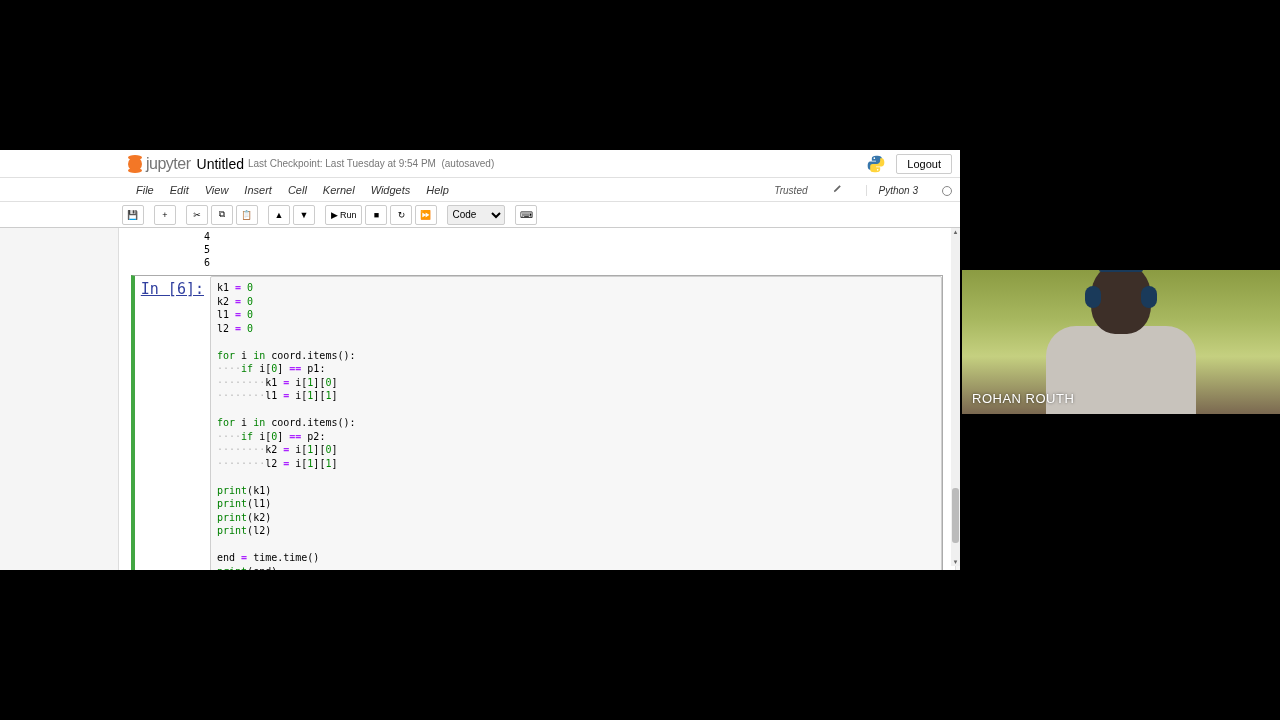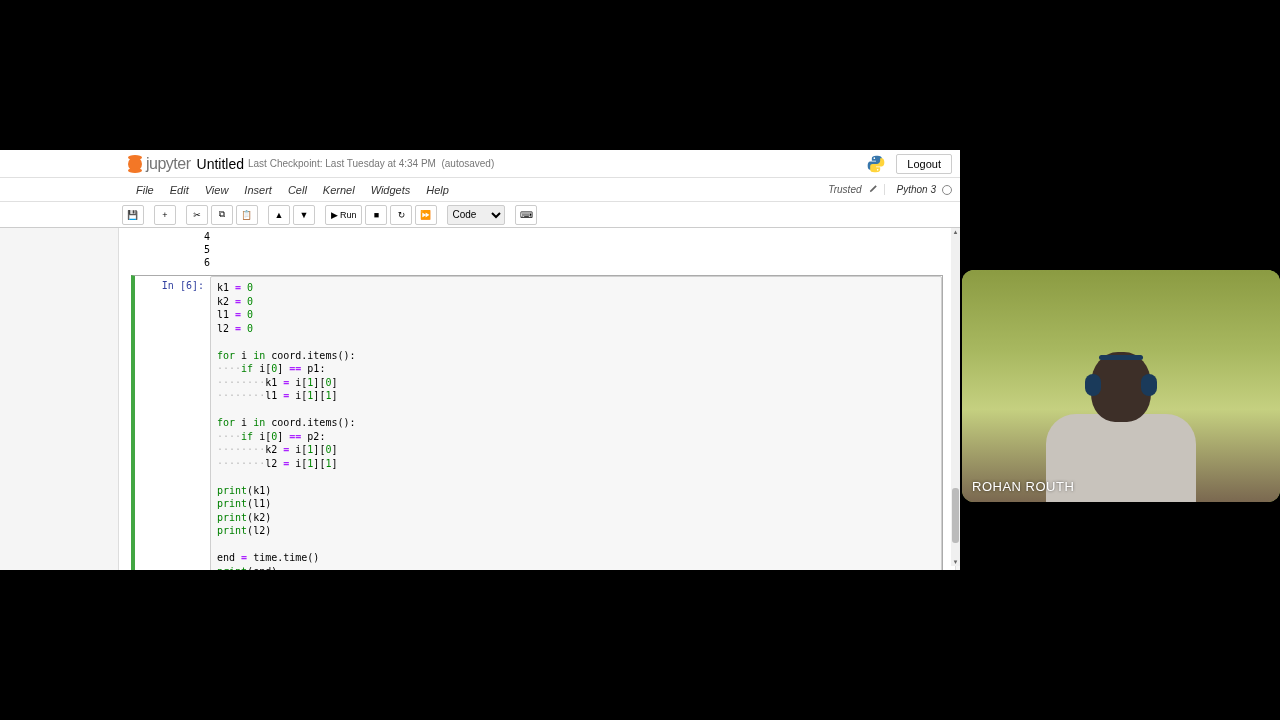--- a/index.html
+++ b/index.html
@@ -15,47 +15,47 @@
 .jupyter-logo-icon::after { bottom: -2px; }
 .jupyter-text { font-size: 16px; color: #757575; letter-spacing: -0.5px; }
 .notebook-title { font-size: 14px; color: #000; margin-left: 6px; }
 .checkpoint-text { font-size: 10px; color: #777; margin-left: 4px; }
 .header-right { margin-left: auto; display: flex; align-items: center; gap: 10px; }
 .python-logo { width: 20px; height: 20px; }
 .logout-btn { border: 1px solid #ccc; background: #fff; padding: 3px 10px; font-size: 11px; border-radius: 2px; cursor: pointer; }
 
 .menu-bar { height: 24px; background: #fff; display: flex; align-items: center; padding: 0 8px 0 128px; border-bottom: 1px solid #e0e0e0; position: relative; font-style: italic; }
 .menu-item { font-size: 11px; color: #333; padding: 2px 8px; cursor: pointer; }
-.menu-right { margin-left: auto; display: flex; align-items: center; gap: 6px; font-size: 10px; color: #555; }
+.menu-right { margin-left: auto; display: flex; align-items: flex-end; gap: 24px; font-size: 10px; color: #555; }
 .trusted-label { }
 .kernel-name { color: #333; border-left: 1px solid #ddd; padding-left: 12px; }
 .kernel-dot { width: 10px; height: 10px; border: 1px solid #888; border-radius: 50%; display: inline-block; }
 
 .toolbar { height: 26px; background: #fff; display: flex; align-items: center; padding: 0 8px 0 122px; border-bottom: 1px solid #ccc; gap: 3px; }
 .tb-btn { border: 1px solid #ccc; background: #fff; height: 20px; min-width: 22px; border-radius: 2px; display: flex; align-items: center; justify-content: center; font-size: 9px; cursor: pointer; padding: 0 3px; }
 .tb-sep { width: 4px; }
 .run-btn { display: flex; align-items: center; gap: 2px; padding: 0 5px; }
 .celltype-select { border: 1px solid #ccc; height: 20px; font-size: 10px; width: 58px; border-radius: 2px; }
 
 .notebook-area { position: absolute; left: 118px; right: 4px; top: 78px; bottom: 0; background: #fff; overflow-y: auto; border-left: 1px solid #ddd; border-right: 1px solid #ddd; }
 .cell-output-prev { font-family: monospace; font-size: 10px; padding: 2px 0 2px 85px; line-height: 1.3; }
 
 .cell { border: 1px solid transparent; border-left: 4px solid #42A642; background: #fff; margin: 4px 12px; display: flex; }
 .cell.active { border: 1px solid #ababab; border-left: 4px solid #42A642; }
-.prompt-col { width: 75px; flex-shrink: 0; padding: 4px 6px 0 0; text-align: right; font-family: monospace; font-size: 10px; color: #303F9F; }
+.prompt-col { width: 75px; flex-shrink: 0; padding: 4px 6px 0 0; text-align: right; font-family: monospace; font-size: 15px; color: #303F9F; text-decoration: underline; }
 .cell-content { flex: 1; }
 .code-input { background: #f7f7f7; border: 1px solid #cfcfcf; border-radius: 2px; padding: 4px 6px; font-family: monospace; font-size: 10px; line-height: 1.35; white-space: pre; }
 
 .kw-green { color: #008000; font-weight: normal; }
 .num { color: #008800; }
 .op { color: #AA22FF; font-weight: bold; }
 .builtin { color: #008000; }
 .ws { color: #bbb; }
 
-.video-overlay { position: absolute; right: 0; top: 270px; width: 318px; height: 232px; background: #9bb04f; overflow: hidden; border-radius: 12px; }
+.video-overlay { position: absolute; right: 0; top: 270px; width: 318px; height: 144px; background: #9bb04f; overflow: hidden; }
 .video-scene { width: 100%; height: 100%; background: linear-gradient(to bottom, #8b9b42 0%, #a8b860 35%, #c5d080 60%, #7a6850 100%); position: relative; }
 .person-silhouette { position: absolute; bottom: 0; left: 50%; transform: translateX(-50%); width: 180px; height: 150px; }
 .person-head { width: 60px; height: 70px; background: #3d2f28; border-radius: 45% 45% 40% 40%; margin: 0 auto; position: relative; }
 .person-body { width: 150px; height: 90px; background: #c8c3bc; border-radius: 30px 30px 0 0; margin: -8px auto 0; }
 .headset-band { position: absolute; top: 3px; left: 8px; right: 8px; height: 5px; background: #1a3a5a; border-radius: 3px; }
 .headset-cup-l, .headset-cup-r { position: absolute; width: 16px; height: 22px; background: #1a3a5a; border-radius: 8px; top: 22px; }
 .headset-cup-l { left: -6px; }
 .headset-cup-r { right: -6px; }
 .overlay-name { position: absolute; bottom: 8px; left: 10px; color: #fff; font-size: 13px; font-weight: 500; letter-spacing: 0.5px; text-shadow: 0 0 3px rgba(0,0,0,0.6); }
 
@@ -68,21 +68,21 @@
 </head>
 <body>
 
 <div class="jupyter-window">
   <div class="header-bar">
     <div class="jupyter-logo">
       <span class="jupyter-logo-icon"></span>
       <span class="jupyter-text">jupyter</span>
     </div>
     <span class="notebook-title">Untitled</span>
-    <span class="checkpoint-text"><span>Last Checkpoint: Last Tuesday at 4:34 PM</span> &nbsp;<span>(autosaved)</span></span>
+    <span class="checkpoint-text"><span>Last Checkpoint: Last Tuesday at 9:54 PM</span> &nbsp;<span>(autosaved)</span></span>
     <div class="header-right">
       <span class="python-logo">
         <svg viewBox="0 0 24 24" width="20" height="20">
             <path fill="#3776ab" d="M12 2c-3 0-5 1-5 3v3h5v1H5c-2 0-3 2-3 5s1 5 3 5h2v-3c0-2 2-4 4-4h5c2 0 3-1 3-3V5c0-2-2-3-5-3h-2zm-2 2a1 1 0 110 2 1 1 0 010-2z"></path>
             <path fill="#ffd43b" d="M12 22c3 0 5-1 5-3v-3h-5v-1h7c2 0 3-2 3-5s-1-5-3-5h-2v3c0 2-2 4-4 4H8c-2 0-3 1-3 3v4c0 2 2 3 5 3h2zm2-2a1 1 0 110-2 1 1 0 010 2z"></path>
           </svg>
       </span>
       <button class="logout-btn">Logout</button>
     </div>
   </div>

